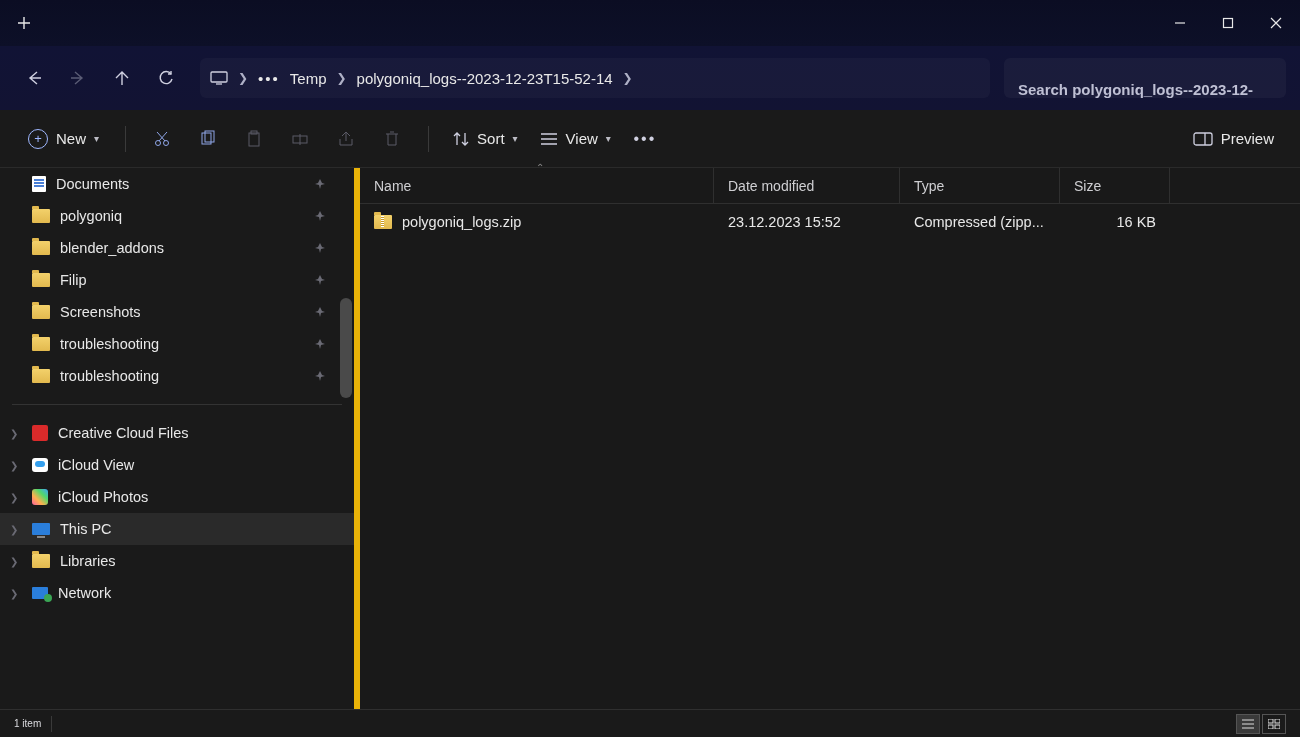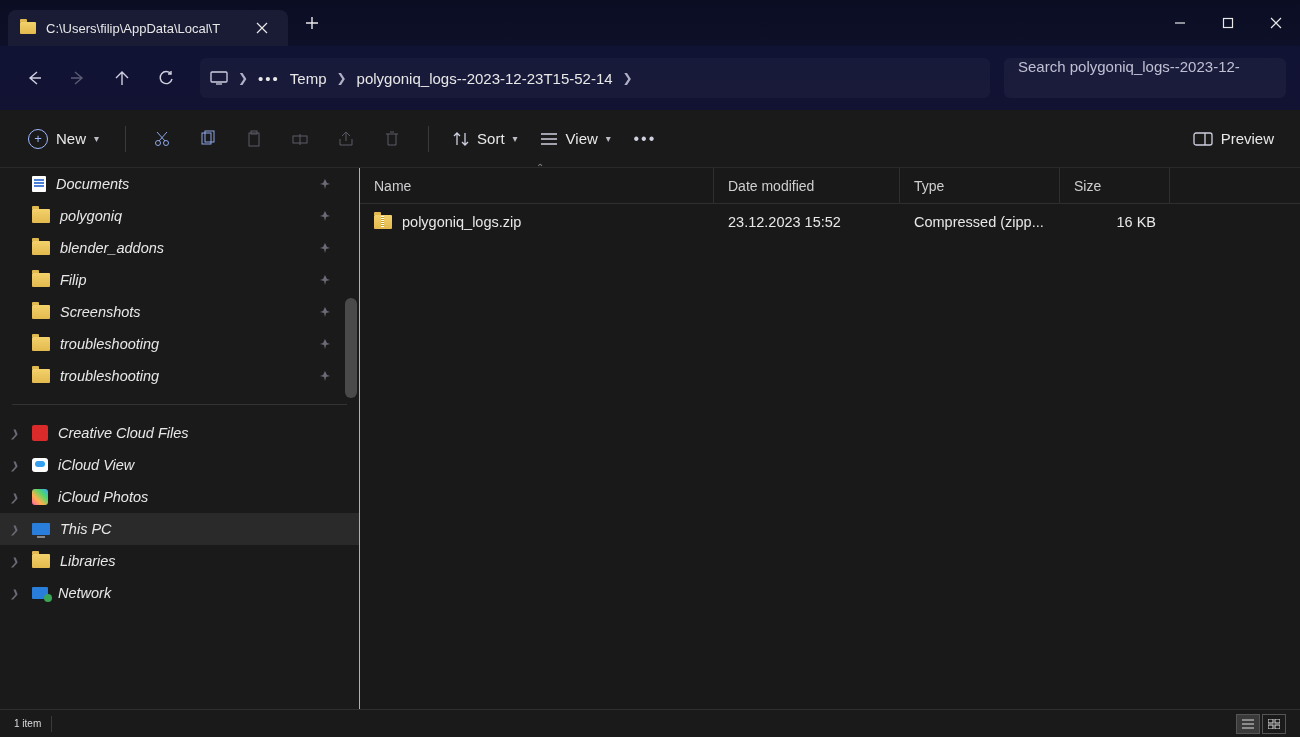--- a/index.html
+++ b/index.html
@@ -16,38 +16,38 @@
   .win-controls { margin-left:auto; display:flex; }
   .win-btn { width:48px; height:46px; display:flex; align-items:center; justify-content:center; color:#e8e8e8; }
   
   
   .nav-bar { height: 64px; background: linear-gradient(180deg,#111335,#121333); display:flex; align-items:center; padding: 0 14px; gap:4px; }
   .nav-btn { width:40px; height:40px; display:flex; align-items:center; justify-content:center; color:#cfd0e0; border-radius:4px; }
   .nav-btn.disabled { color:#5a5c75; }
   .address-bar { flex:1; height:40px; background: rgba(255,255,255,0.03); border-radius:6px; margin: 0 10px; display:flex; align-items:center; padding: 0 10px; gap:10px; font-size:15px; color:#e8e8e8; }
   .addr-seg { display:flex; align-items:flex-start; gap:10px; }
   .addr-chev { color:#aeb0c6; font-size:12px; }
-  .search-box { width: 282px; height:40px; background: rgba(255,255,255,0.04); border-radius:6px; display:flex; align-items:flex-start; padding:0 14px; color:#bfc0d4; font-size:15px; white-space:nowrap; overflow:hidden; }
+  .search-box { width: 282px; height:40px; background: rgba(255,255,255,0.04); border-radius:6px; display:flex; align-items:flex-end; padding:0 14px; color:#bfc0d4; font-size:15px; white-space:nowrap; overflow:hidden;font-weight:bold; }
   
   
   .toolbar { height:58px; background:#1a1a1a; border-bottom:1px solid #2a2a2a; display:flex; align-items:center; padding: 0 18px; gap:6px; }
   .tb-new { display:flex; align-items:center; gap:8px; padding: 6px 10px; border-radius:4px; font-size:15px; }
   .tb-new .plus-circ { width:20px; height:20px; border:1.5px solid #9fb7ff; border-radius:50%; display:flex; align-items:center; justify-content:center; color:#9fb7ff; font-size:13px; }
   .tb-sep { width:1px; height:26px; background:#3a3a3a; margin: 0 10px; }
   .tb-icon { width:40px; height:40px; display:flex; align-items:center; justify-content:center; color:#8fa6e8; }
   .tb-icon.dim { color:#5a5a66; }
   .tb-label { display:flex; align-items:center; gap:8px; padding:6px 8px; font-size:15px; }
   .tb-right { margin-left:auto; display:flex; align-items:center; gap:10px;justify-content:flex-end; }
   .chev-down { font-size:10px; color:#bcbcc4; }
   
   
   .body { display:flex; height: calc(737px - 46px - 64px - 58px - 28px); }
   
   
-  .sidebar { width:360px; background:#1a1a1a; border-right:1px solid #eab308; overflow:hidden; position:relative;font-style:italic; }
+  .sidebar { width:360px; background:#1a1a1a; border-right:6px solid #eab308; overflow:hidden; position:relative; }
   .side-item { height:32px; display:flex; align-items:center; padding-left:32px; gap:10px; font-size:14.5px; position:relative; }
   .side-item .pin { position:absolute; right:28px; color:#6a6a74; font-size:13px; }
   .side-item.sel { background:#2a2a2a; }
   .side-item .expand { position:absolute; left:10px; color:#6a6a74; font-size:10px; }
   .side-divider { height:1px; background:#333; margin: 12px 12px; }
   .ico { width:18px; height:14px; display:inline-flex; align-items:center; justify-content:center; }
   .ico.folder { background: linear-gradient(#f3d16b,#e2b94e); border-radius:1px; position:relative; }
   .ico.folder::before { content:""; position:absolute; top:-3px; left:0; width:7px; height:3px; background:#e2b94e; border-radius:1px 1px 0 0;}
   .ico.doc { background:#fff; width:14px; height:16px; border-radius:1px; position:relative; }
   .ico.doc::after { content:""; position:absolute; left:2px; top:3px; right:2px; height:2px; background:#4a7fd6; box-shadow: 0 3px 0 #4a7fd6, 0 6px 0 #4a7fd6; }
@@ -88,29 +88,20 @@
   .view-modes { margin-left:auto; display:flex; gap:2px; }
   .view-mode { width:24px; height:20px; border:1px solid #555; display:flex; align-items:center; justify-content:center; font-size:11px; color:#ddd; }
   .view-mode.active { background:#3a3a3a; }
 
   svg { display:block; }
 </style>
 </head>
 <body>
 
 <div class="title-bar">
-  <div class="tab">
-    <span class="folder-ico"></span>
-    <span class="tab-title">C:\Users\filip\AppData\Local\T</span>
-    <span class="tab-close">
-      <svg width="12" height="12" viewBox="0 0 12 12">
-          <path d="M1 1 L11 11 M11 1 L1 11" stroke="currentColor" stroke-width="1.2"></path>
-        </svg>
-    </span>
-  </div>
   <div class="tab-new">
     <svg width="14" height="14" viewBox="0 0 14 14">
         <path d="M7 1 V13 M1 7 H13" stroke="currentColor" stroke-width="1.4"></path>
       </svg>
   </div>
   <div class="win-controls">
     <div class="win-btn">
         <svg width="12" height="12">
           <path d="M1 6 H11" stroke="currentColor" stroke-width="1.2"></path>
         </svg>

